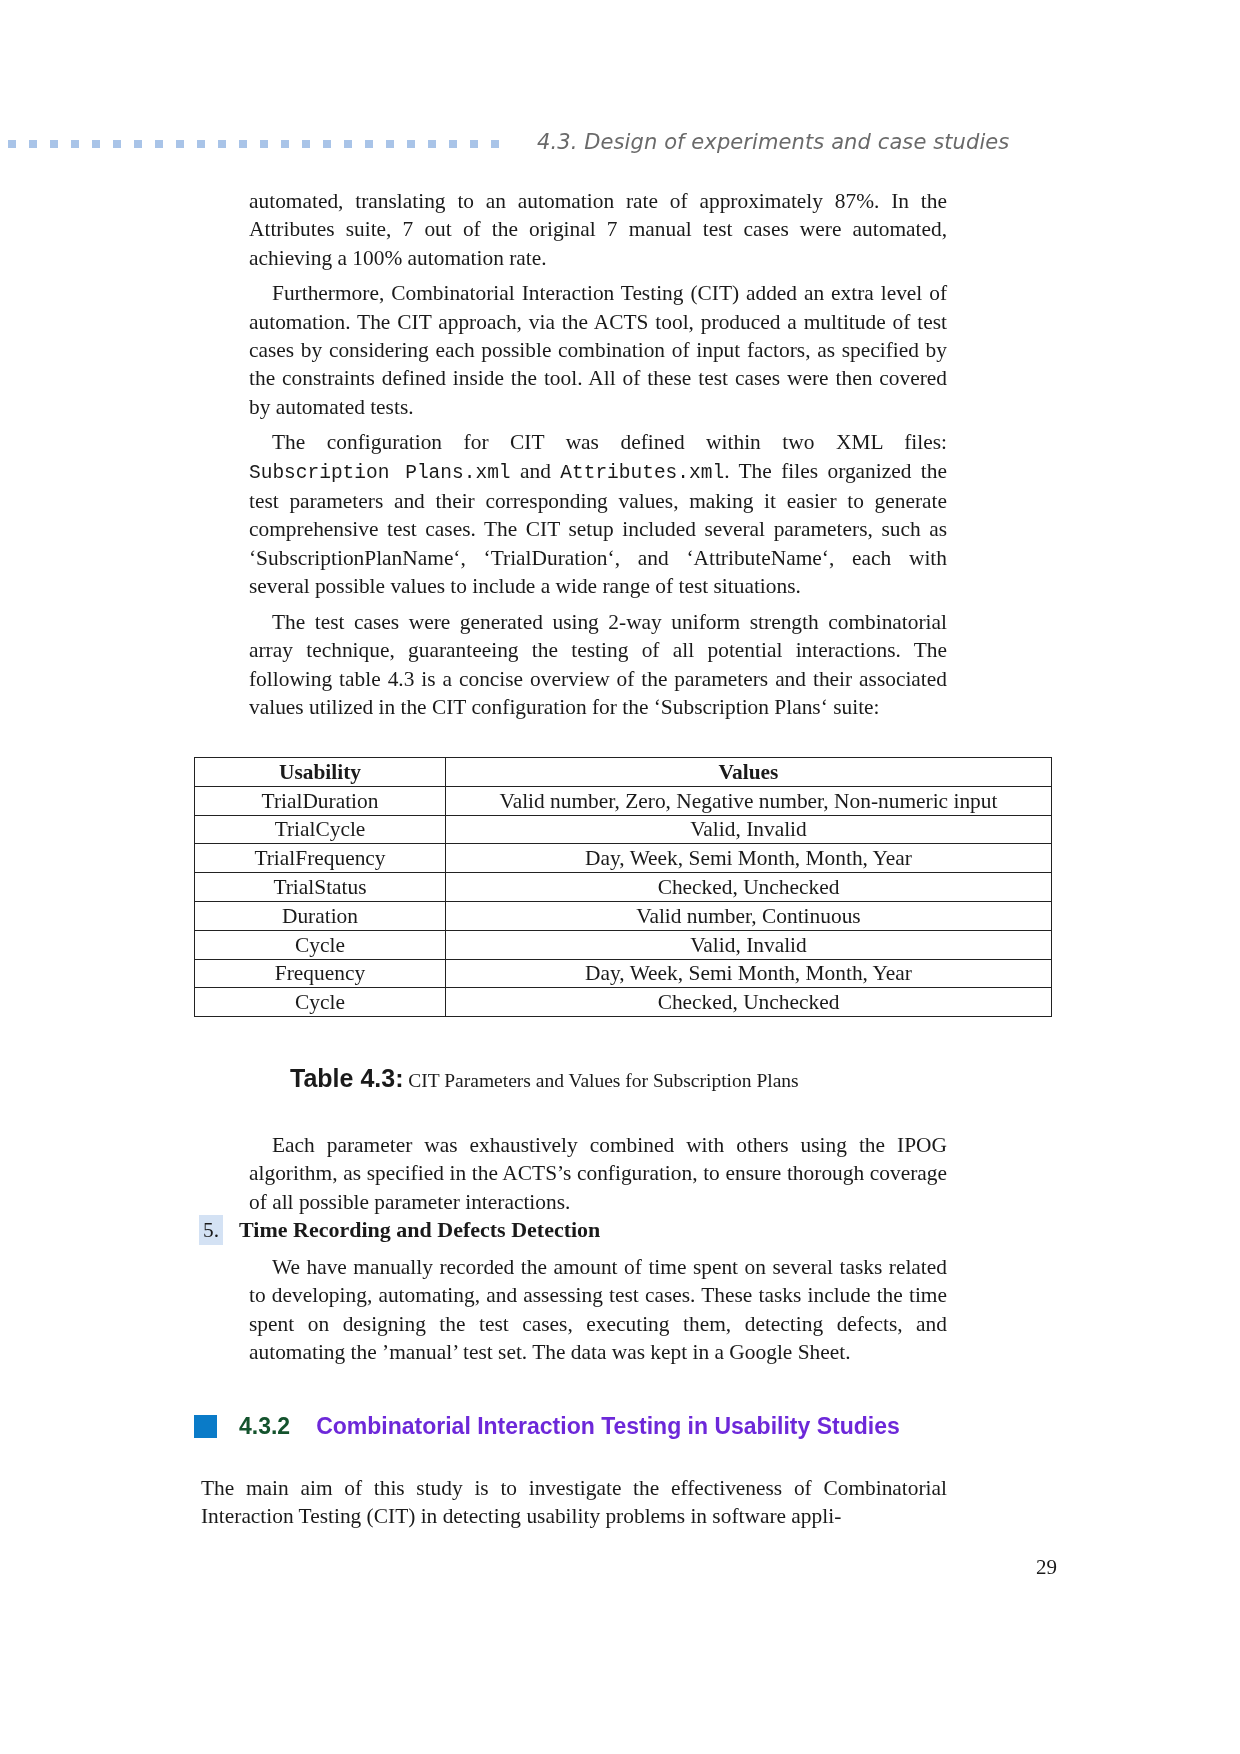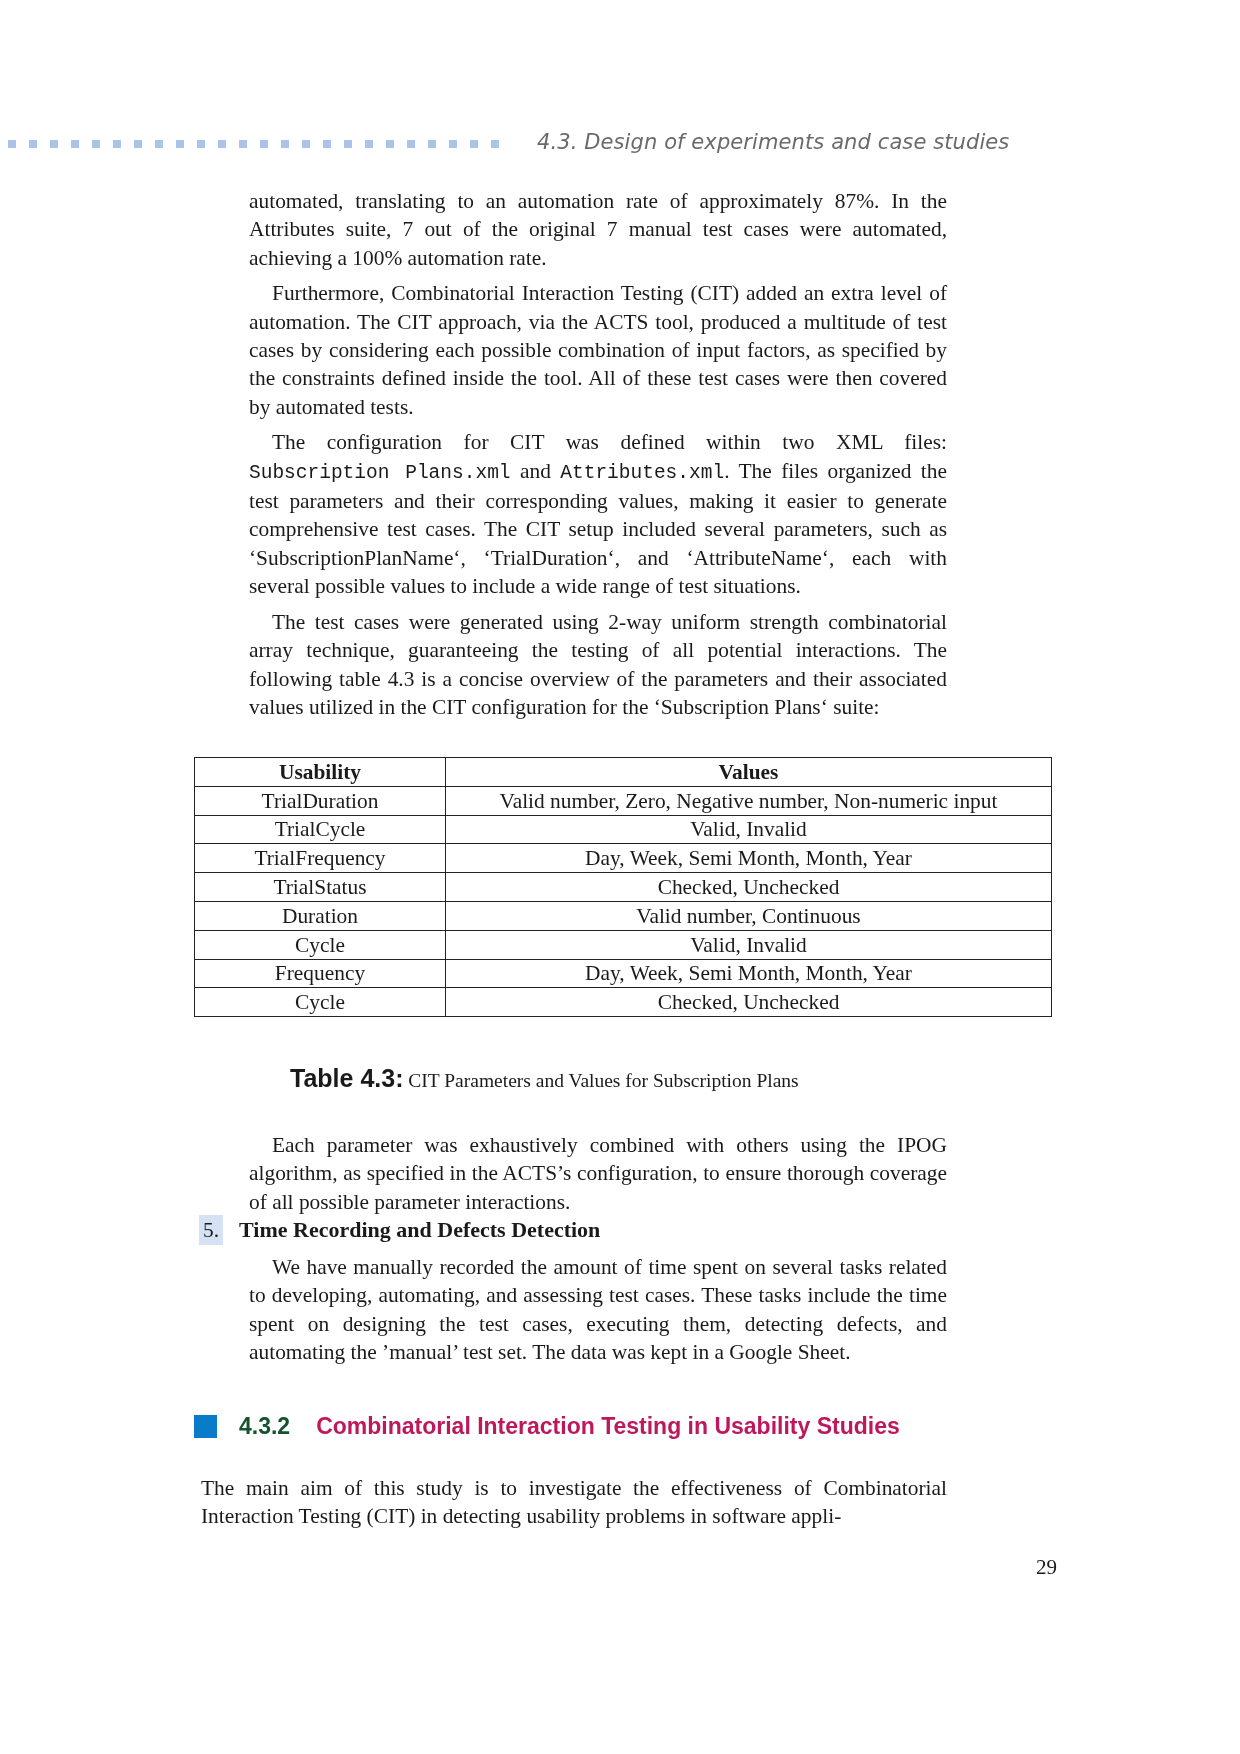--- a/index.html
+++ b/index.html
@@ -134,21 +134,21 @@
       width: 23px;
       height: 23px;
       background: #0a7bc8;
       margin-right: 22px;
     }
     .section-number {
       color: #14532d;
       margin-right: 26px;
     }
     .section-title {
-      color: #be185d;
+      color: #6d28d9;
     }
     .page-number {
       position: absolute;
       top: 1555px;
       left: 0;
       width: 1057px;
       text-align: right;
       font-size: 21px;
     }
   </style>

